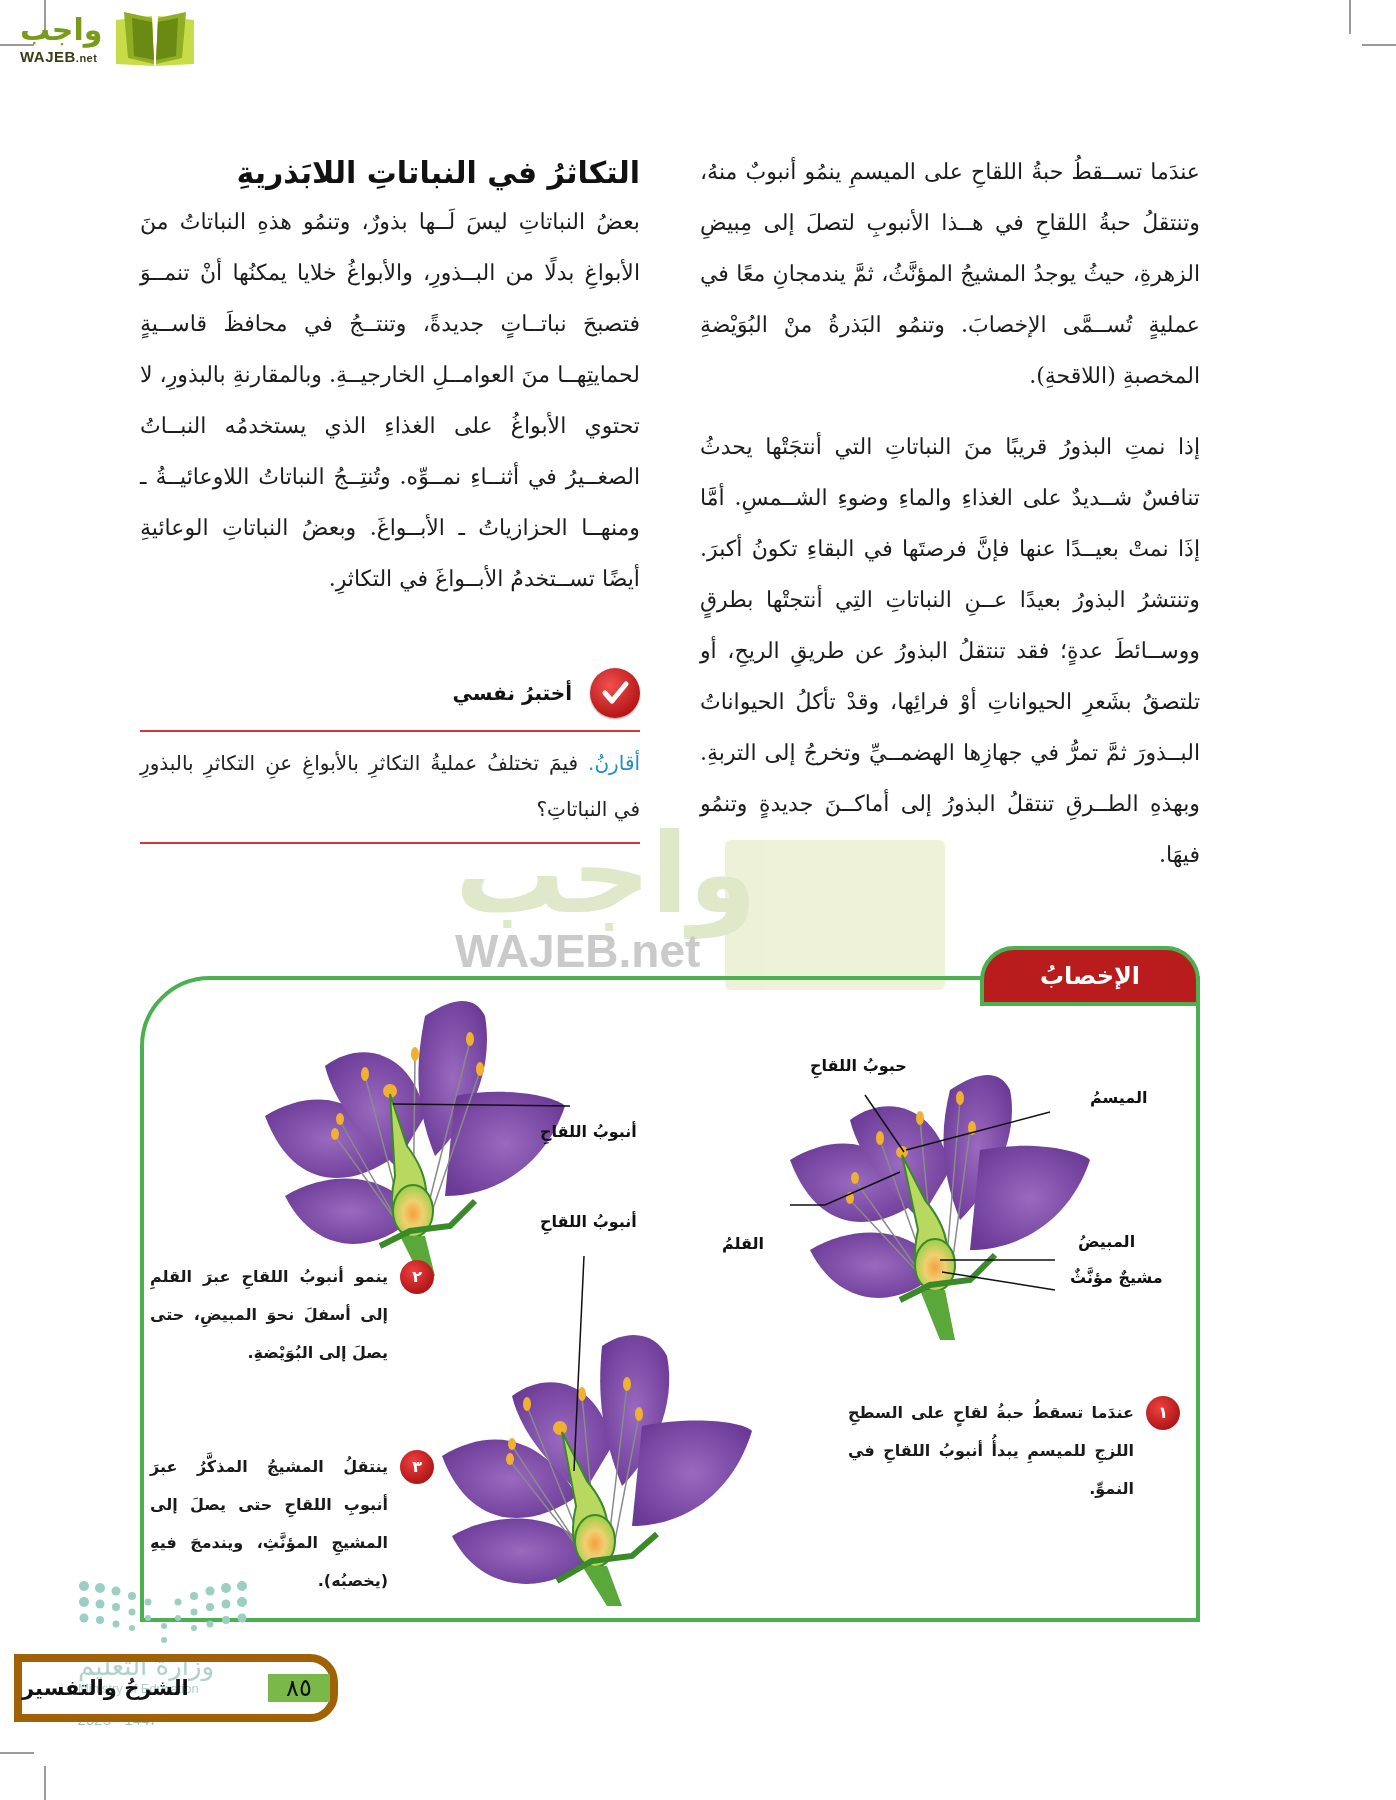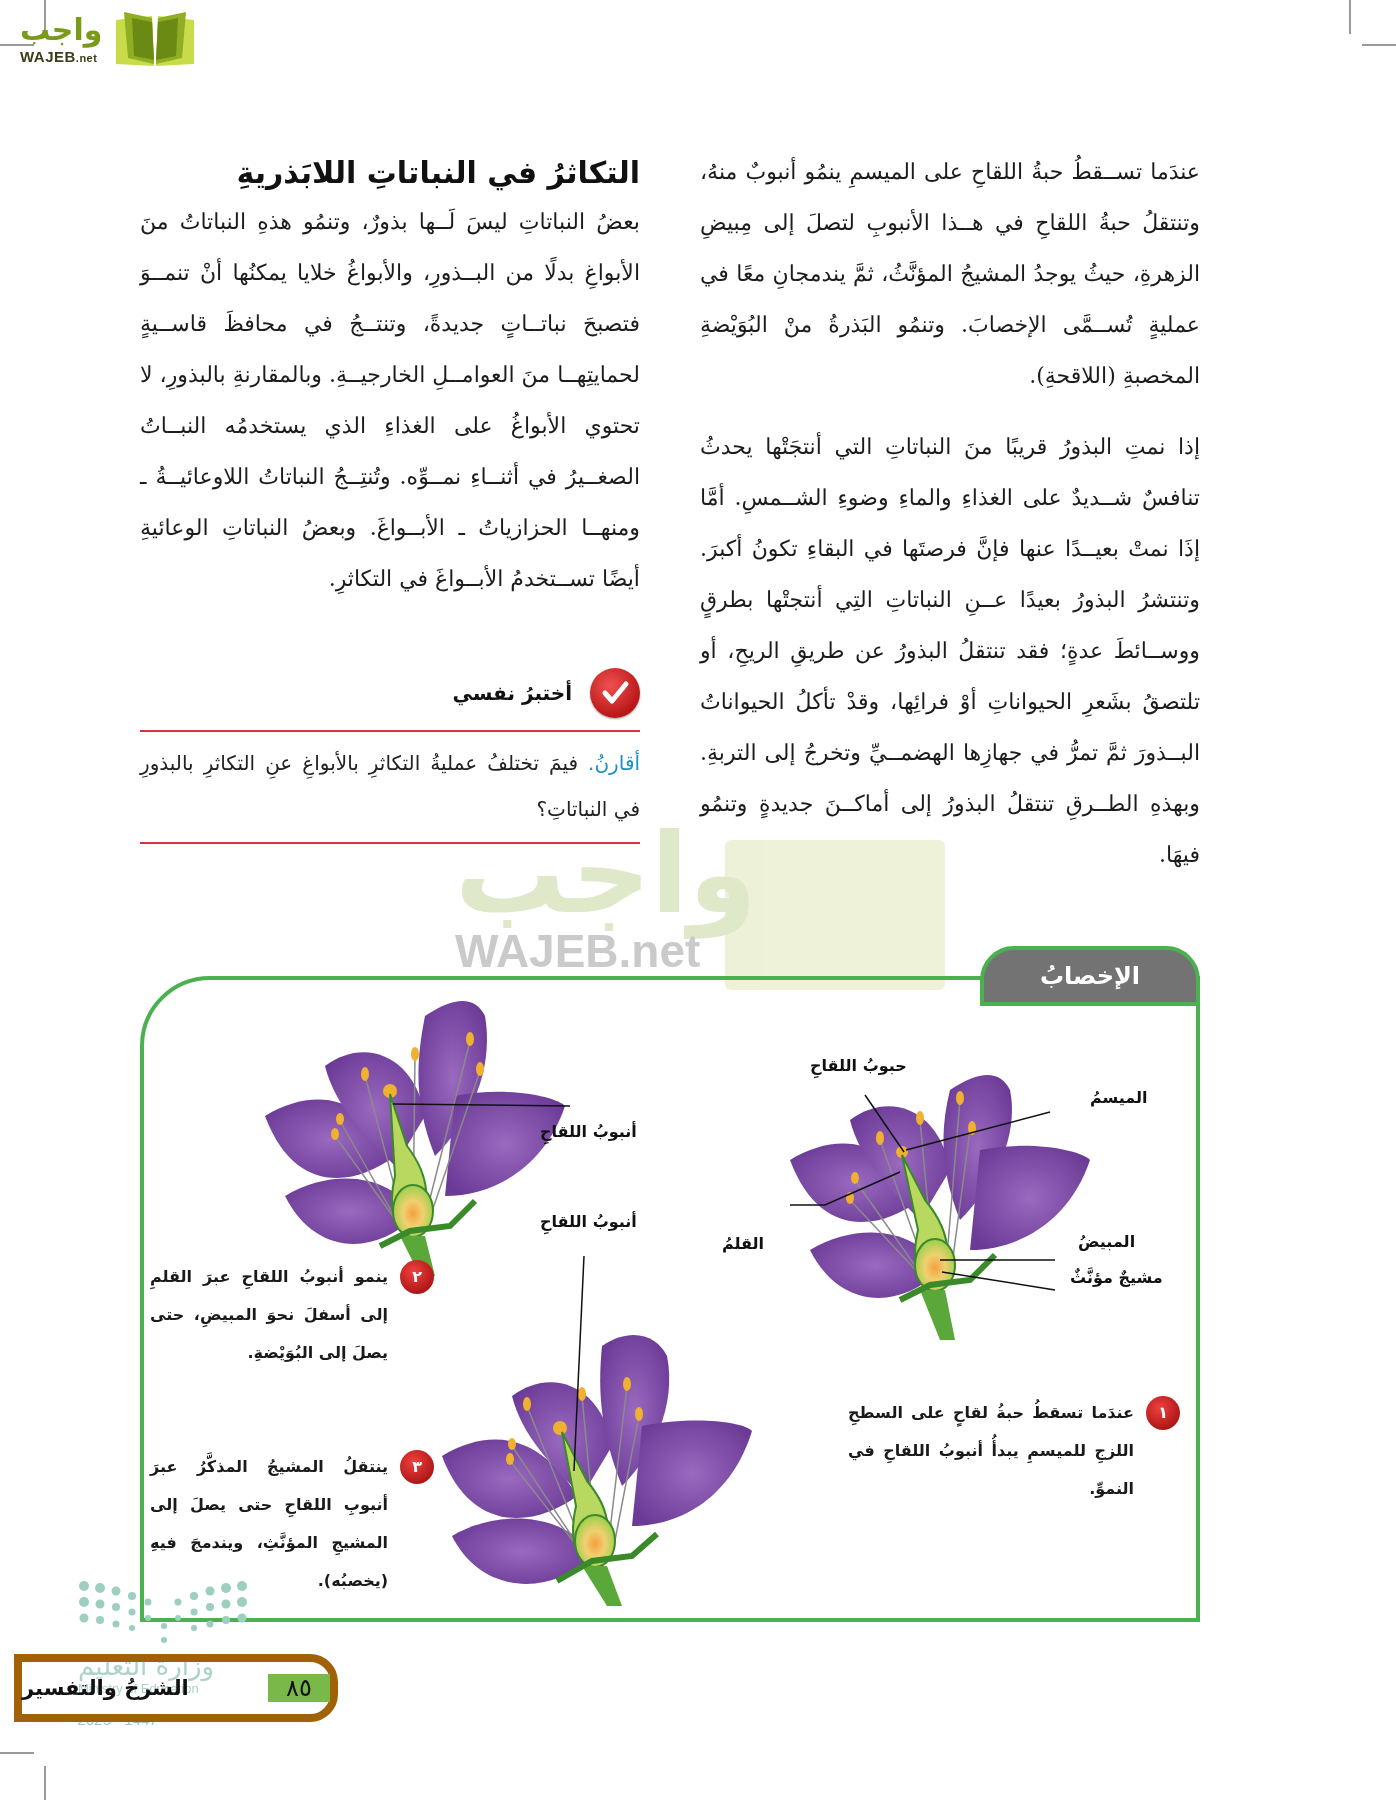--- a/index.html
+++ b/index.html
@@ -35,21 +35,21 @@
   .q .kw { color: #1e8fc6; }
 
   
   .wm { position: absolute; left: 455px; top: 820px; width: 500px; height: 170px; pointer-events: none; opacity: 0.55; direction: ltr; }
   .wm .ar { position: absolute; left: 0; top: -10px; font-size: 110px; font-weight: bold; color: #c7d6a0; font-family: "DejaVu Sans", sans-serif; }
   .wm .en { position: absolute; left: 0; top: 104px; font-size: 46px; font-weight: bold; color: #a0a0a0; font-family: "Liberation Sans", sans-serif; }
   .wm .book { position: absolute; left: 270px; top: 20px; width: 220px; height: 150px; background: #dfe7b8; border-radius: 6px; }
 
   
   .figure { position: absolute; left: 140px; top: 976px; width: 1060px; height: 646px; border: 4px solid #4bb04f; border-top-left-radius: 70px; }
-  .fig-tab { position: absolute; right: 196px; top: 946px; width: 220px; height: 60px; background: #737373; border: 4px solid #4bb04f; border-top-left-radius: 34px; border-top-right-radius: 34px; display: flex; align-items: center; justify-content: center; color: #fff; font-size: 24px; font-weight: bold; font-family: "DejaVu Sans", sans-serif; z-index: 2; }
+  .fig-tab { position: absolute; right: 196px; top: 946px; width: 220px; height: 60px; background: #b91c1c; border: 4px solid #4bb04f; border-top-left-radius: 34px; border-top-right-radius: 34px; display: flex; align-items: center; justify-content: center; color: #fff; font-size: 24px; font-weight: bold; font-family: "DejaVu Sans", sans-serif; z-index: 2; }
 
   .flower { position: absolute; }
   .label { position: absolute; font-family: "DejaVu Sans", sans-serif; font-weight: bold; font-size: 16px; color: #111; white-space: nowrap; direction: rtl; }
   .step { position: absolute; direction: rtl; font-family: "DejaVu Sans", sans-serif; font-weight: bold; font-size: 16px; line-height: 38px; color: #1a1a1a; display: flex; gap: 12px; align-items: flex-start; }
   .step .num { flex: 0 0 34px; width: 34px; height: 34px; border-radius: 50%; background: radial-gradient(circle at 40% 35%, #f04040, #b01818 70%); color: #fff; font-size: 16px; display: flex; align-items: center; justify-content: center; margin-top: 2px; }
   .step .txt { text-align: justify; }
 
   
   .moe-dots { position: absolute; left: 78px; top: 1578px; width: 170px; height: 80px; }
   .moe-text { position: absolute; left: 78px; top: 1652px; direction: ltr; color: #9cc7c0; font-family: "Liberation Sans", sans-serif; }

